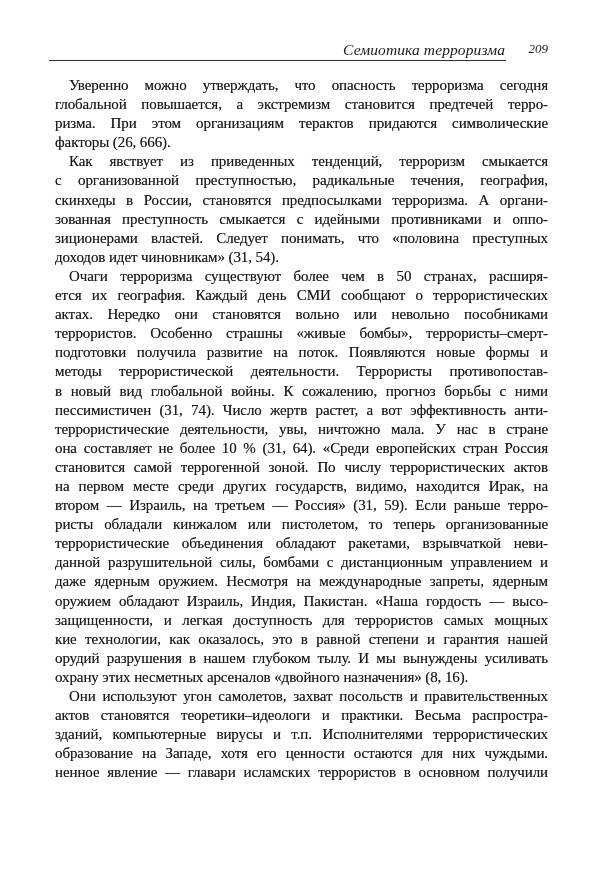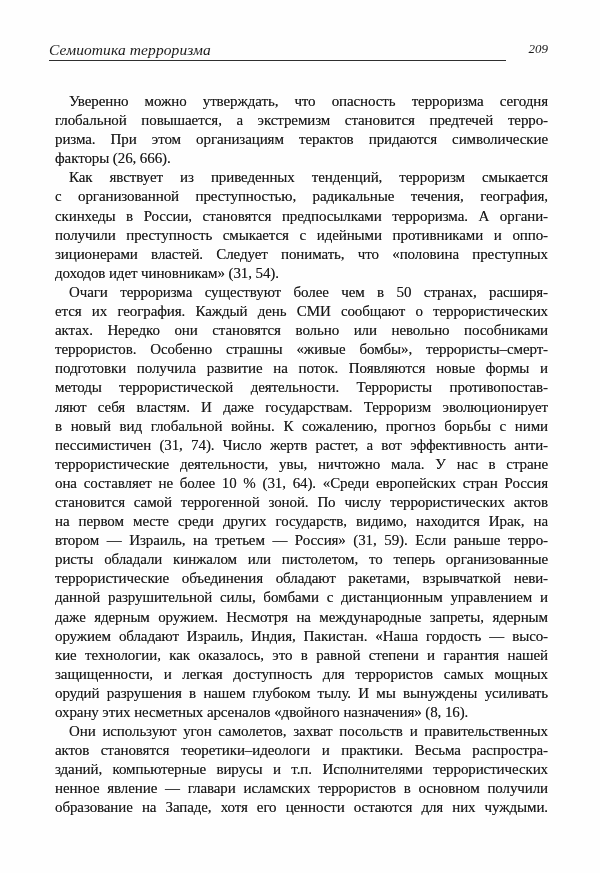--- a/index.html
+++ b/index.html
@@ -10,21 +10,21 @@
     background: #fefefe;
     font-family: "Liberation Serif", "DejaVu Serif", serif;
     color: #1a1a1a;
     overflow: hidden;
   }
   .running-title {
     position: absolute;
     top: 41px;
     left: 49px;
     width: 456px;
-    text-align: left;
+    text-align: right;
     font-style: italic;
     font-size: 15.5px;
     line-height: 17px;
     letter-spacing: 0.1px;
     white-space: nowrap;
   }
   .page-number {
     position: absolute;
     top: 40px;
     left: 506px;
@@ -37,21 +37,21 @@
   .header-rule {
     position: absolute;
     top: 60px;
     left: 49px;
     width: 457px;
     height: 0;
     border-top: 1.6px solid #2e2e2e;
   }
   .text-body {
     position: absolute;
-    top: 92px;
+    top: 76px;
     left: 55px;
     width: 493px;
     font-size: 15px;
     letter-spacing: -0.1px;
     text-shadow: 0 0 0.5px rgba(10,10,10,0.55);
   }
   .para { margin: 0; padding: 0; }
   .line {
     height: 19.1px;
     line-height: 19.1px;
@@ -75,50 +75,49 @@
       <div class="para">
         <div class="line first">Уверенно можно утверждать, что опасность терроризма сегодня</div>
         <div class="line">глобальной повышается, а экстремизм становится предтечей терро-</div>
         <div class="line">ризма. При этом организациям терактов придаются символические</div>
         <div class="line last">факторы (26, 666).</div>
       </div>
       <div class="para">
         <div class="line first">Как явствует из приведенных тенденций, терроризм смыкается</div>
         <div class="line">с организованной преступностью, радикальные течения, география,</div>
         <div class="line">скинхеды в России, становятся предпосылками терроризма. А органи-</div>
-        <div class="line">получили преступность смыкается с идейными противниками и оппо-</div>
+        <div class="line">зованная преступность смыкается с идейными противниками и оппо-</div>
         <div class="line">зиционерами властей. Следует понимать, что «половина преступных</div>
         <div class="line last">доходов идет чиновникам» (31, 54).</div>
       </div>
       <div class="para">
         <div class="line first">Очаги терроризма существуют более чем в 50 странах, расширя-</div>
         <div class="line">ется их география. Каждый день СМИ сообщают о террористических</div>
         <div class="line">актах. Нередко они становятся вольно или невольно пособниками</div>
         <div class="line">террористов. Особенно страшны «живые бомбы», террористы–смерт-</div>
         <div class="line">подготовки получила развитие на поток. Появляются новые формы и</div>
         <div class="line">методы террористической деятельности. Террористы противопостав-</div>
-        <div class="line">ляют себя властям. И даже государствам. Терроризм эволюционирует</div>
         <div class="line">в новый вид глобальной войны. К сожалению, прогноз борьбы с ними</div>
         <div class="line">пессимистичен (31, 74). Число жертв растет, а вот эффективность анти-</div>
         <div class="line">террористические деятельности, увы, ничтожно мала. У нас в стране</div>
         <div class="line">она составляет не более 10 % (31, 64). «Среди европейских стран Россия</div>
         <div class="line">становится самой террогенной зоной. По числу террористических актов</div>
         <div class="line">на первом месте среди других государств, видимо, находится Ирак, на</div>
         <div class="line">втором — Израиль, на третьем — Россия» (31, 59). Если раньше терро-</div>
         <div class="line">ристы обладали кинжалом или пистолетом, то теперь организованные</div>
         <div class="line">террористические объединения обладают ракетами, взрывчаткой неви-</div>
         <div class="line">данной разрушительной силы, бомбами с дистанционным управлением и</div>
         <div class="line">даже ядерным оружием. Несмотря на международные запреты, ядерным</div>
         <div class="line">оружием обладают Израиль, Индия, Пакистан. «Наша гордость — высо-</div>
+        <div class="line">защищенности, и легкая доступность для террористов самых мощных</div>
         <div class="line">кие технологии, как оказалось, это в равной степени и гарантия нашей</div>
-        <div class="line">защищенности, и легкая доступность для террористов самых мощных</div>
         <div class="line">орудий разрушения в нашем глубоком тылу. И мы вынуждены усиливать</div>
         <div class="line last">охрану этих несметных арсеналов «двойного назначения» (8, 16).</div>
       </div>
       <div class="para">
         <div class="line first">Они используют угон самолетов, захват посольств и правительственных</div>
         <div class="line">актов становятся теоретики–идеологи и практики. Весьма распростра-</div>
         <div class="line">зданий, компьютерные вирусы и т.п. Исполнителями террористических</div>
+        <div class="line last">образование на Западе, хотя его ценности остаются для них чуждыми.</div>
         <div class="line">ненное явление — главари исламских террористов в основном получили</div>
-        <div class="line last">образование на Западе, хотя его ценности остаются для них чуждыми.</div>
       </div>
     </div>
 </div>
 
 </body></html>

